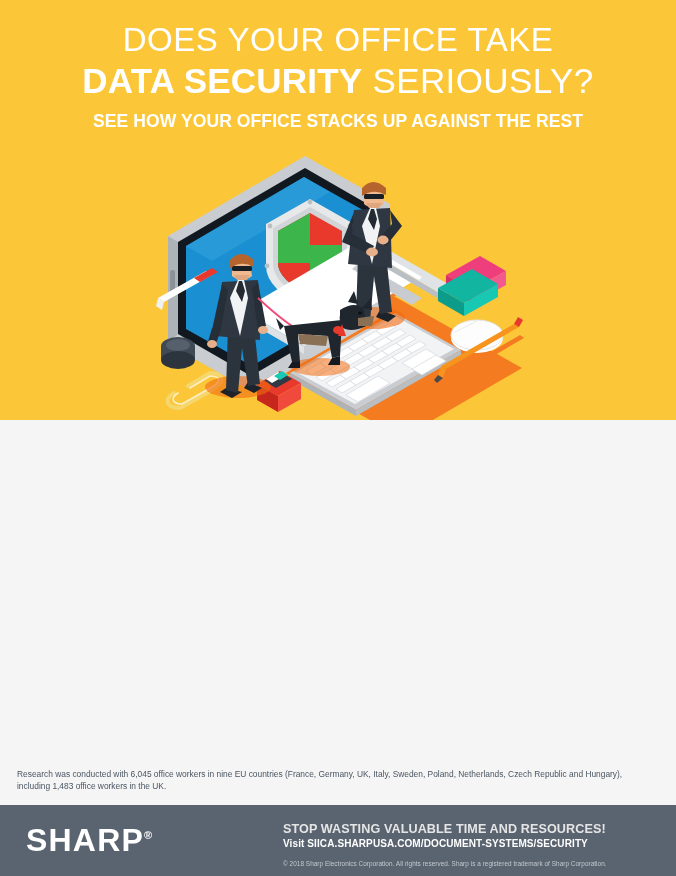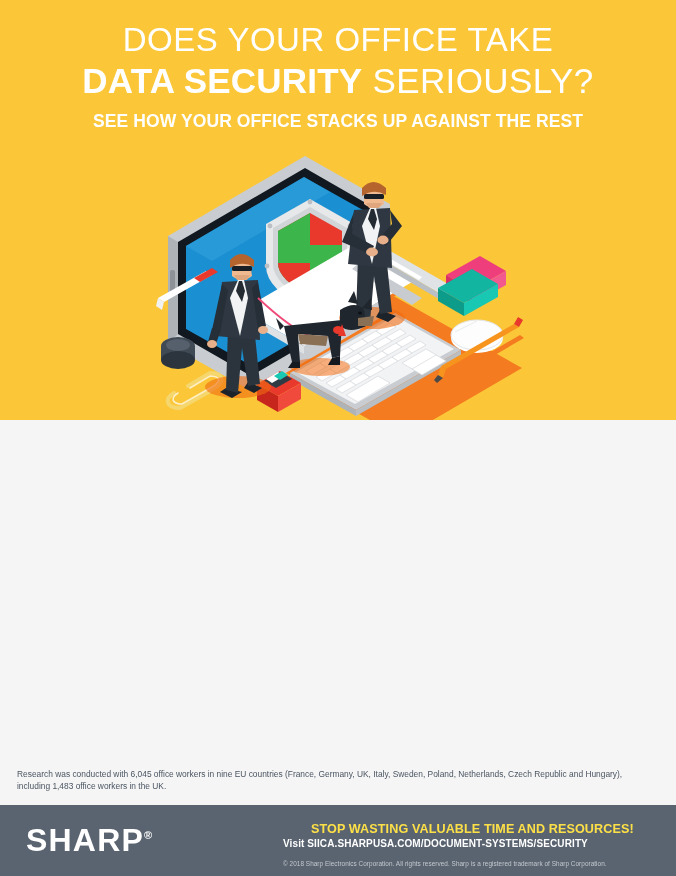--- a/index.html
+++ b/index.html
@@ -55,21 +55,21 @@
     position: absolute; left: 0; top: 805px; width: 676px; height: 71px;
     background: #5a6470;
     padding-left: 24px;
   }
   .sharp-logo {
     position: absolute; left: 26px; top: 17px;
     color: #ffffff; font-size: 32px; font-weight: 700; letter-spacing: 1.2px;
     font-family: "Liberation Sans", sans-serif;
   }
   .sharp-reg { font-size: 11px; vertical-align: super; letter-spacing:0; }
-  .f-l1 { position:absolute; left:283px; top:17px; color:#fde047; font-size:12.6px; font-weight:700; letter-spacing:0.1px;margin-left:28px; }
+  .f-l1 { position:absolute; left:283px; top:17px; color:#e5e5e5; font-size:12.6px; font-weight:700; letter-spacing:0.1px; }
   .f-l2 { position:absolute; left:283px; top:33px; color:#ffffff; font-size:10px; font-weight:700; letter-spacing:0.1px; }
   .f-l2 .v { font-weight:700; }
   .f-copy { position:absolute; left:283px; top:55px; color:#c2c8cf; font-size:6.4px; font-weight:400; letter-spacing:0.05px; }
 </style>
 </head>
 <body>
 
 <div id="page">
 
   <div class="hero">

